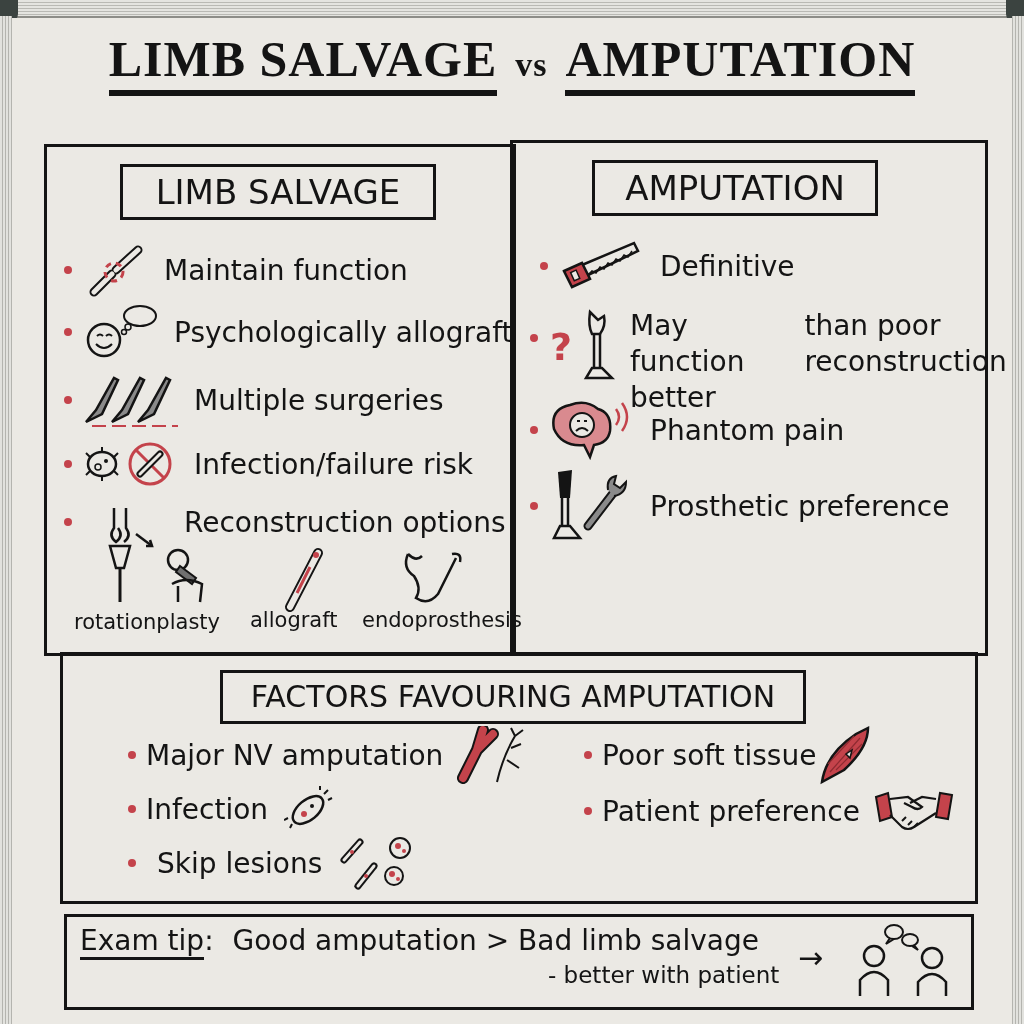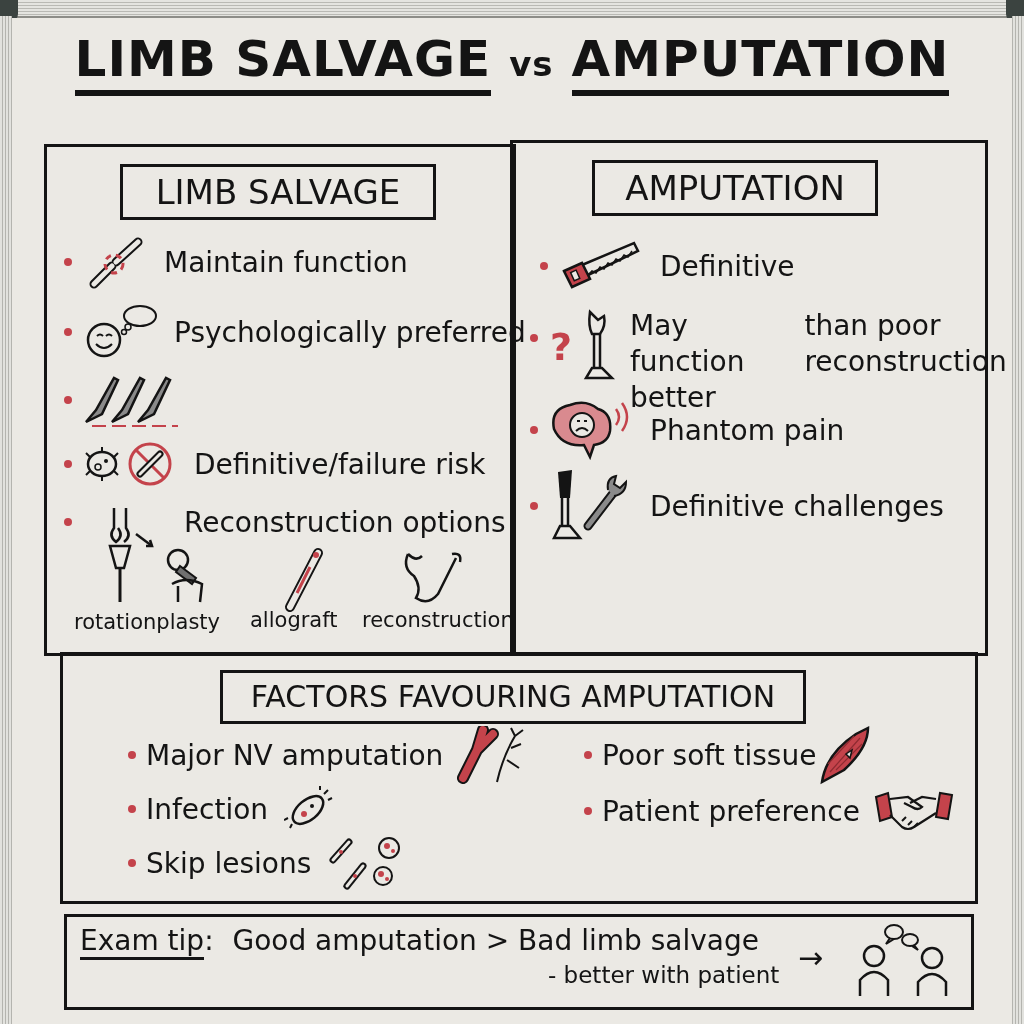--- a/index.html
+++ b/index.html
@@ -4,21 +4,21 @@
 <style>
   html,body{margin:0;padding:0;}
   body{width:1024px;height:1024px;overflow:hidden;background:#c9c9c5;font-family:"DejaVu Sans",sans-serif;color:#141414;position:relative;}
   .frame-top{position:absolute;left:0;top:0;width:1024px;height:16px;background:repeating-linear-gradient(180deg,#e4e4e0 0 2px,#b9b9b4 2px 3px);border-bottom:2px solid #8d8d88;}
   .frame-left{position:absolute;left:0;top:16px;width:12px;height:1008px;background:repeating-linear-gradient(90deg,#e2e2de 0 2px,#b4b4af 2px 3px);}
   .frame-right{position:absolute;right:0;top:16px;width:12px;height:1008px;background:repeating-linear-gradient(90deg,#b4b4af 0 1px,#e2e2de 1px 3px);}
   .corner{position:absolute;top:0;width:18px;height:22px;background:#3b4340;border-radius:0 0 8px 0;}
   .corner.l{left:0;}
   .corner.r{right:0;border-radius:0 0 0 8px;}
   .board{position:absolute;left:12px;top:18px;width:1000px;height:1006px;background:#ebe9e4;}
-  .title{position:absolute;left:0;top:30px;width:1024px;text-align:center;font-size:50px;font-weight:bold;letter-spacing:1px;}
+  .title{position:absolute;left:0;top:30px;width:1024px;text-align:center;font-size:50px;font-weight:bold;letter-spacing:1px;font-family:Liberation Serif, serif;}
   .title .u{display:inline-block;border-bottom:6px solid #141414;padding-bottom:2px;}
   .title .vs{font-size:34px;margin:0 18px;}
   .box{position:absolute;border:3px solid #141414;}
   .heading{position:absolute;border:3px solid #141414;font-size:34px;text-align:center;background:#ebe9e4;}
   .item{position:absolute;display:flex;align-items:center;font-size:28px;}
   .dot{width:8px;height:8px;border-radius:50%;background:#c4434b;flex:0 0 8px;margin-right:10px;}
   .ico{display:inline-block;flex:0 0 auto;margin-right:12px;}
   .ico svg{display:block;}
   .caption{position:absolute;font-size:21px;}
   .fac{position:absolute;display:flex;align-items:center;font-size:28px;}
@@ -35,21 +35,21 @@
 <div class="frame-right"></div>
 <div class="board"></div>
 
 <div class="title">
   <span class="u">LIMB SALVAGE</span><span class="vs">vs</span><span class="u">AMPUTATION</span>
 </div>
 
 <div class="box" style="left:44px;top:144px;width:466px;height:506px;"></div>
 <div class="heading" style="left:120px;top:164px;width:310px;height:50px;line-height:50px;">LIMB SALVAGE</div>
 
-<div class="item" style="left:64px;top:232px;height:60px;">
+<div class="item" style="left:64px;top:240px;height:60px;">
   <span class="dot"></span>
   <span class="ico">
     <svg width="70" height="60" viewBox="0 0 70 60">
         <path d="M12 52 L30 34 M34 30 L56 10" stroke="#141414" stroke-width="9" stroke-linecap="round"></path>
         <path d="M12 52 L30 34 M34 30 L56 10" stroke="#ebe9e4" stroke-width="5" stroke-linecap="round"></path>
         <circle cx="32" cy="32" r="9" fill="none" stroke="#c4434b" stroke-width="3" stroke-dasharray="6 5"></circle>
       </svg>
   </span>
   <span>Maintain function</span>
 </div>
@@ -58,50 +58,51 @@
   <span class="ico">
     <svg width="80" height="60" viewBox="0 0 80 60">
         <circle cx="22" cy="38" r="16" fill="none" stroke="#141414" stroke-width="2.5"></circle>
         <path d="M14 42 Q22 50 30 42" fill="none" stroke="#141414" stroke-width="2"></path>
         <path d="M15 34 q3 -3 6 0 M24 34 q3 -3 6 0" fill="none" stroke="#141414" stroke-width="2"></path>
         <ellipse cx="58" cy="14" rx="16" ry="10" fill="none" stroke="#141414" stroke-width="2"></ellipse>
         <circle cx="42" cy="30" r="2.5" fill="none" stroke="#141414" stroke-width="1.5"></circle>
         <circle cx="46" cy="25" r="3" fill="none" stroke="#141414" stroke-width="1.5"></circle>
       </svg>
   </span>
-  <span>Psychologically preferred</span>
+  <span>Psychologically allograft</span>
 </div>
 <div class="item" style="left:64px;top:370px;height:60px;">
   <span class="dot"></span>
   <span class="ico">
     <svg width="100" height="56" viewBox="0 0 100 56">
         <g stroke="#141414" stroke-width="2.5" fill="#8a8a8a">
           <path d="M4 50 L14 38 L32 6 L36 8 L20 42 Z"></path>
           <path d="M30 50 L40 38 L58 6 L62 8 L46 42 Z"></path>
           <path d="M56 50 L66 38 L84 6 L88 8 L72 42 Z"></path>
         </g>
         <path d="M10 54 H96" stroke="#c4434b" stroke-width="2" stroke-dasharray="14 6"></path>
       </svg>
   </span>
+  <span>Multiple surgeries</span>
 </div>
 <div class="item" style="left:64px;top:436px;height:56px;">
   <span class="dot"></span>
   <span class="ico">
     <svg width="100" height="50" viewBox="0 0 100 50">
         <ellipse cx="20" cy="25" rx="14" ry="12" fill="none" stroke="#141414" stroke-width="2.5"></ellipse>
         <circle cx="16" cy="28" r="3" fill="none" stroke="#141414" stroke-width="1.5"></circle>
         <circle cx="24" cy="22" r="2" fill="#141414"></circle>
         <path d="M4 14 L8 18 M36 14 L32 18 M4 36 L8 32 M36 36 L32 32 M20 8 V13 M20 37 V42" stroke="#141414" stroke-width="2"></path>
         <circle cx="68" cy="25" r="20" fill="none" stroke="#c4434b" stroke-width="3"></circle>
         <path d="M54 11 L82 39" stroke="#c4434b" stroke-width="3"></path>
         <path d="M58 35 L78 15" stroke="#141414" stroke-width="7" stroke-linecap="round"></path>
         <path d="M58 35 L78 15" stroke="#ebe9e4" stroke-width="3" stroke-linecap="round"></path>
       </svg>
   </span>
-  <span>Definitive/failure risk</span>
+  <span>Infection/failure risk</span>
 </div>
 <div class="item" style="left:64px;top:500px;height:44px;text-align:right;">
   <span class="dot"></span>
   <span style="display:inline-block;width:102px;"></span>
   <span>Reconstruction options</span>
 </div>
 
 <svg style="position:absolute;left:96px;top:506px;" width="120" height="100" viewBox="0 0 120 100">
     <path d="M18 2 V22 Q12 30 20 36 Q28 30 22 22 M30 2 V22 Q36 30 28 36" fill="none" stroke="#141414" stroke-width="2.5"></path>
     <path d="M14 40 H34 L28 62 H20 Z" fill="none" stroke="#141414" stroke-width="2.5"></path>
@@ -119,21 +120,21 @@
     <circle cx="36" cy="10" r="3" fill="#c4434b"></circle>
   </svg>
 <svg style="position:absolute;left:398px;top:548px;" width="70" height="60" viewBox="0 0 70 60">
     <path d="M10 6 Q4 20 16 28 Q24 40 18 50 Q30 58 40 46 L58 10" fill="none" stroke="#141414" stroke-width="2.5"></path>
     <path d="M54 6 Q64 4 62 14" fill="none" stroke="#141414" stroke-width="2.5"></path>
     <path d="M10 6 Q18 14 24 8" fill="none" stroke="#141414" stroke-width="2.5"></path>
   </svg>
 
 <div class="caption" style="left:74px;top:610px;">rotationplasty</div>
 <div class="caption" style="left:250px;top:608px;">allograft</div>
-<div class="caption" style="left:362px;top:608px;">reconstruction</div>
+<div class="caption" style="left:362px;top:608px;">endoprosthesis</div>
 
 <div class="box" style="left:510px;top:140px;width:472px;height:510px;"></div>
 <div class="heading" style="left:592px;top:160px;width:280px;height:50px;line-height:50px;">AMPUTATION</div>
 
 <div class="item" style="left:540px;top:236px;height:60px;">
   <span class="dot"></span>
   <span class="ico">
     <svg width="90" height="50" viewBox="0 0 90 50">
         <path d="M24 24 L76 2 L80 10 L30 34" fill="#ebe9e4" stroke="#141414" stroke-width="2.5"></path>
         <path d="M30 34 L34 30 L38 32 L42 26 L46 28 L50 22 L54 24 L58 18 L62 20 L66 14 L70 16 L74 10" fill="none" stroke="#141414" stroke-width="1.5"></path>
@@ -176,21 +177,21 @@
   <span class="ico">
     <svg width="90" height="76" viewBox="0 0 90 76">
         <path d="M10 4 L24 2 L22 30 H12 Z" fill="#141414"></path>
         <path d="M14 30 V58 M20 30 V58" stroke="#141414" stroke-width="2.5"></path>
         <path d="M12 58 H22 L32 70 H6 Z" fill="#ebe9e4" stroke="#141414" stroke-width="2.5"></path>
         <path d="M40 58 L66 24" stroke="#141414" stroke-width="9" stroke-linecap="round"></path>
         <path d="M40 58 L66 24" stroke="#8a8a8a" stroke-width="5" stroke-linecap="round"></path>
         <path d="M60 22 Q58 10 68 8 L66 16 L72 20 L78 14 Q78 26 66 28" fill="#8a8a8a" stroke="#141414" stroke-width="2"></path>
       </svg>
   </span>
-  <span>Definitive challenges</span>
+  <span>Prosthetic preference</span>
 </div>
 
 <div class="box" style="left:60px;top:652px;width:912px;height:246px;"></div>
 <div class="heading" style="left:220px;top:670px;width:580px;height:48px;line-height:48px;font-size:30px;">FACTORS FAVOURING AMPUTATION</div>
 
 <div class="fac" style="left:128px;top:730px;height:50px;">
   <span class="dot"></span>
   <span style="margin-right:14px;">Major NV amputation</span>
   <span class="ico">
     <svg width="70" height="58" viewBox="0 0 70 58">
@@ -207,21 +208,21 @@
     <svg width="50" height="46" viewBox="0 0 50 46">
         <ellipse cx="24" cy="24" rx="18" ry="10" transform="rotate(-40 24 24)" fill="none" stroke="#141414" stroke-width="2.5"></ellipse>
         <circle cx="20" cy="28" r="3" fill="#c4434b"></circle>
         <circle cx="28" cy="20" r="2" fill="#141414"></circle>
         <path d="M4 32 L0 34 M8 38 L6 42 M40 8 L44 4 M44 14 L48 12 M36 4 L36 0" stroke="#141414" stroke-width="2"></path>
       </svg>
   </span>
 </div>
 <div class="fac" style="left:128px;top:836px;height:54px;">
   <span class="dot"></span>
-  <span style="margin-right:16px;">Skip lesions</span>
+  <span style="margin-right:16px;margin-left:11px;">Skip lesions</span>
   <span class="ico">
     <svg width="80" height="54" viewBox="0 0 80 54">
         <path d="M6 24 L22 6" stroke="#141414" stroke-width="7" stroke-linecap="round"></path>
         <path d="M6 24 L22 6" stroke="#ebe9e4" stroke-width="3" stroke-linecap="round"></path>
         <path d="M20 50 L36 30" stroke="#141414" stroke-width="7" stroke-linecap="round"></path>
         <path d="M20 50 L36 30" stroke="#ebe9e4" stroke-width="3" stroke-linecap="round"></path>
         <circle cx="14" cy="16" r="2" fill="#c4434b"></circle>
         <circle cx="28" cy="40" r="2" fill="#c4434b"></circle>
         <circle cx="62" cy="12" r="10" fill="#ebe9e4" stroke="#141414" stroke-width="2"></circle>
         <circle cx="60" cy="10" r="3" fill="#c4434b"></circle>

